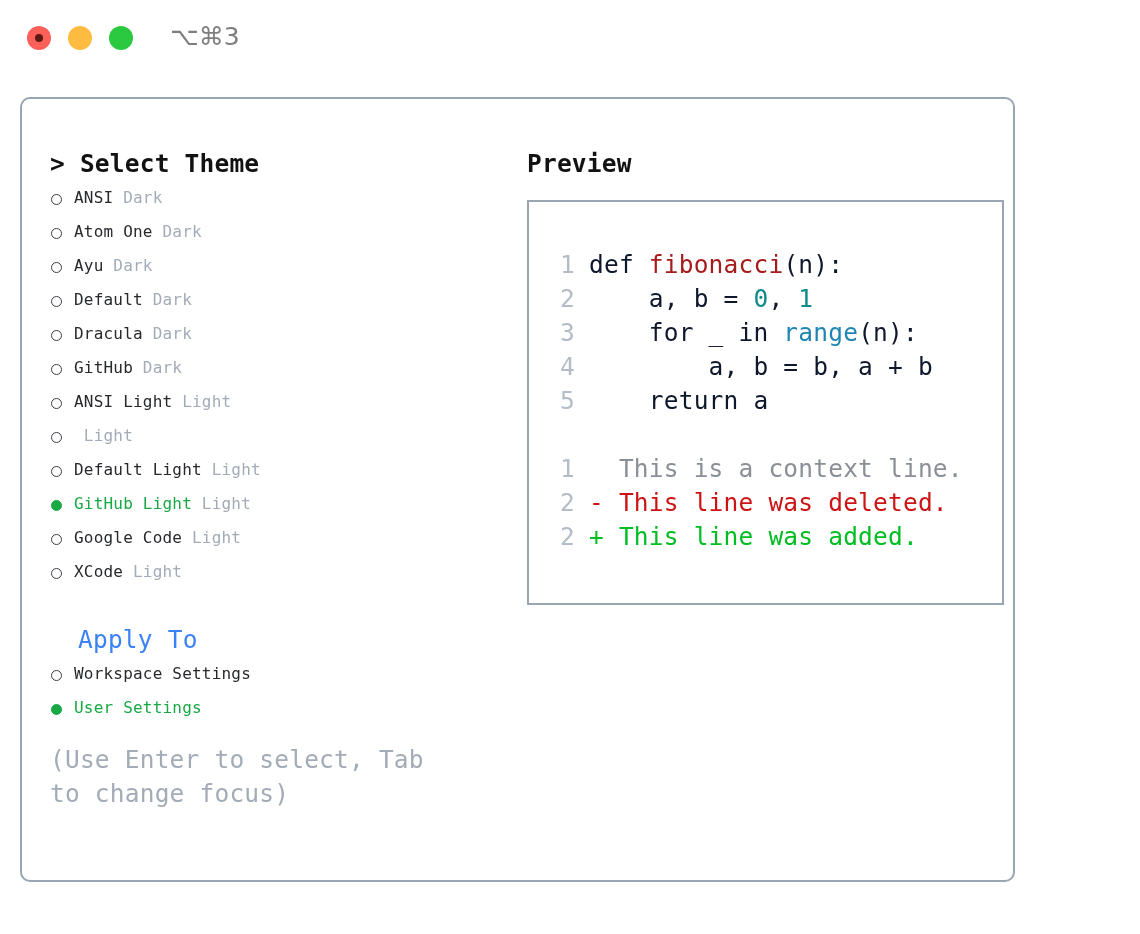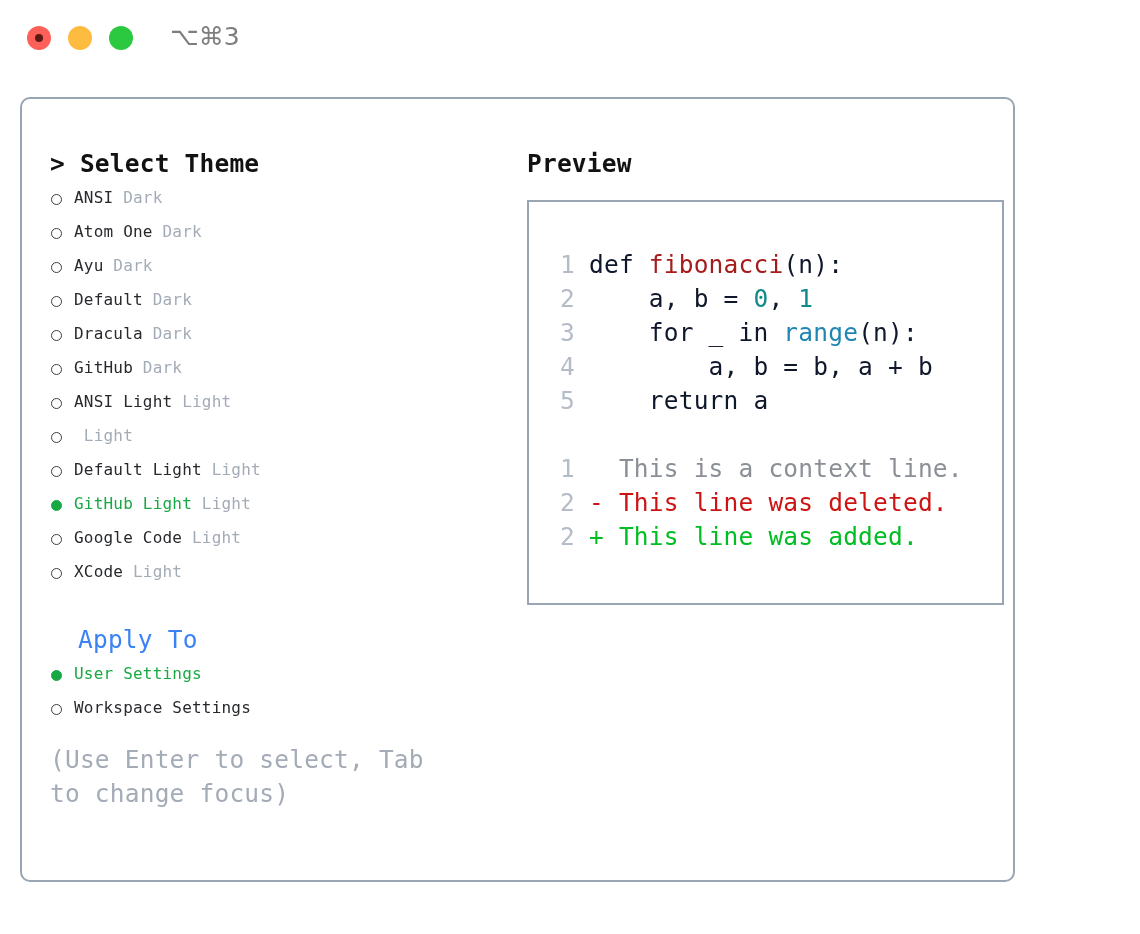--- a/index.html
+++ b/index.html
@@ -238,22 +238,22 @@
             <div class="opt-row"><span class="bullet"></span><span class="opt-label">Default Light</span><span class="opt-suffix"> Light</span></div>
             <div class="opt-row selected"><span class="bullet"></span><span class="opt-label">GitHub Light</span><span class="opt-suffix"> Light</span></div>
             <div class="opt-row"><span class="bullet"></span><span class="opt-label">Google Code</span><span class="opt-suffix"> Light</span></div>
             <div class="opt-row"><span class="bullet"></span><span class="opt-label">XCode</span><span class="opt-suffix"> Light</span></div>
           </div>
 
         <div class="spacer-row"></div>
 
         <div class="apply-title">Apply To</div>
         <div id="apply-list">
+            <div class="opt-row"><span class="bullet"></span><span class="opt-label">Workspace Settings</span></div>
             <div class="opt-row selected"><span class="bullet"></span><span class="opt-label">User Settings</span></div>
-            <div class="opt-row"><span class="bullet"></span><span class="opt-label">Workspace Settings</span></div>
           </div>
 
         <div class="hint">(Use Enter to select, Tab to change focus)</div>
       </div>
 
       <div class="right-col">
         <div class="preview-title">Preview</div>
         <div class="preview-box">
           <div id="code-block">
               <div class="code-line"><span class="lineno">1</span><span><span class="code-text">def </span><span class="tok-fn">fibonacci</span><span class="code-text">(n):</span></span></div>

